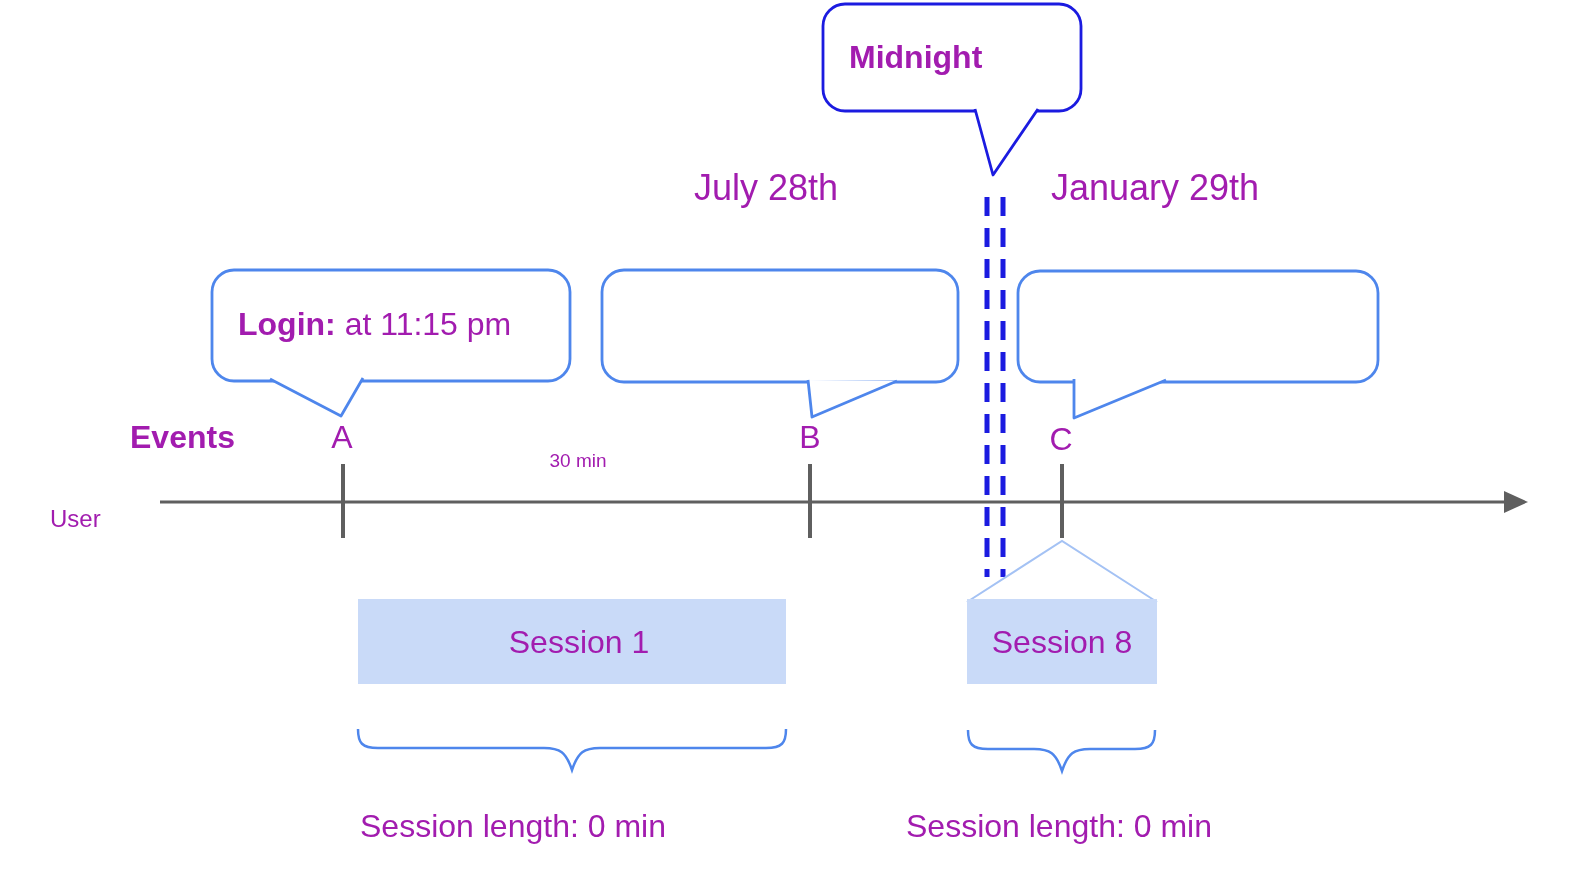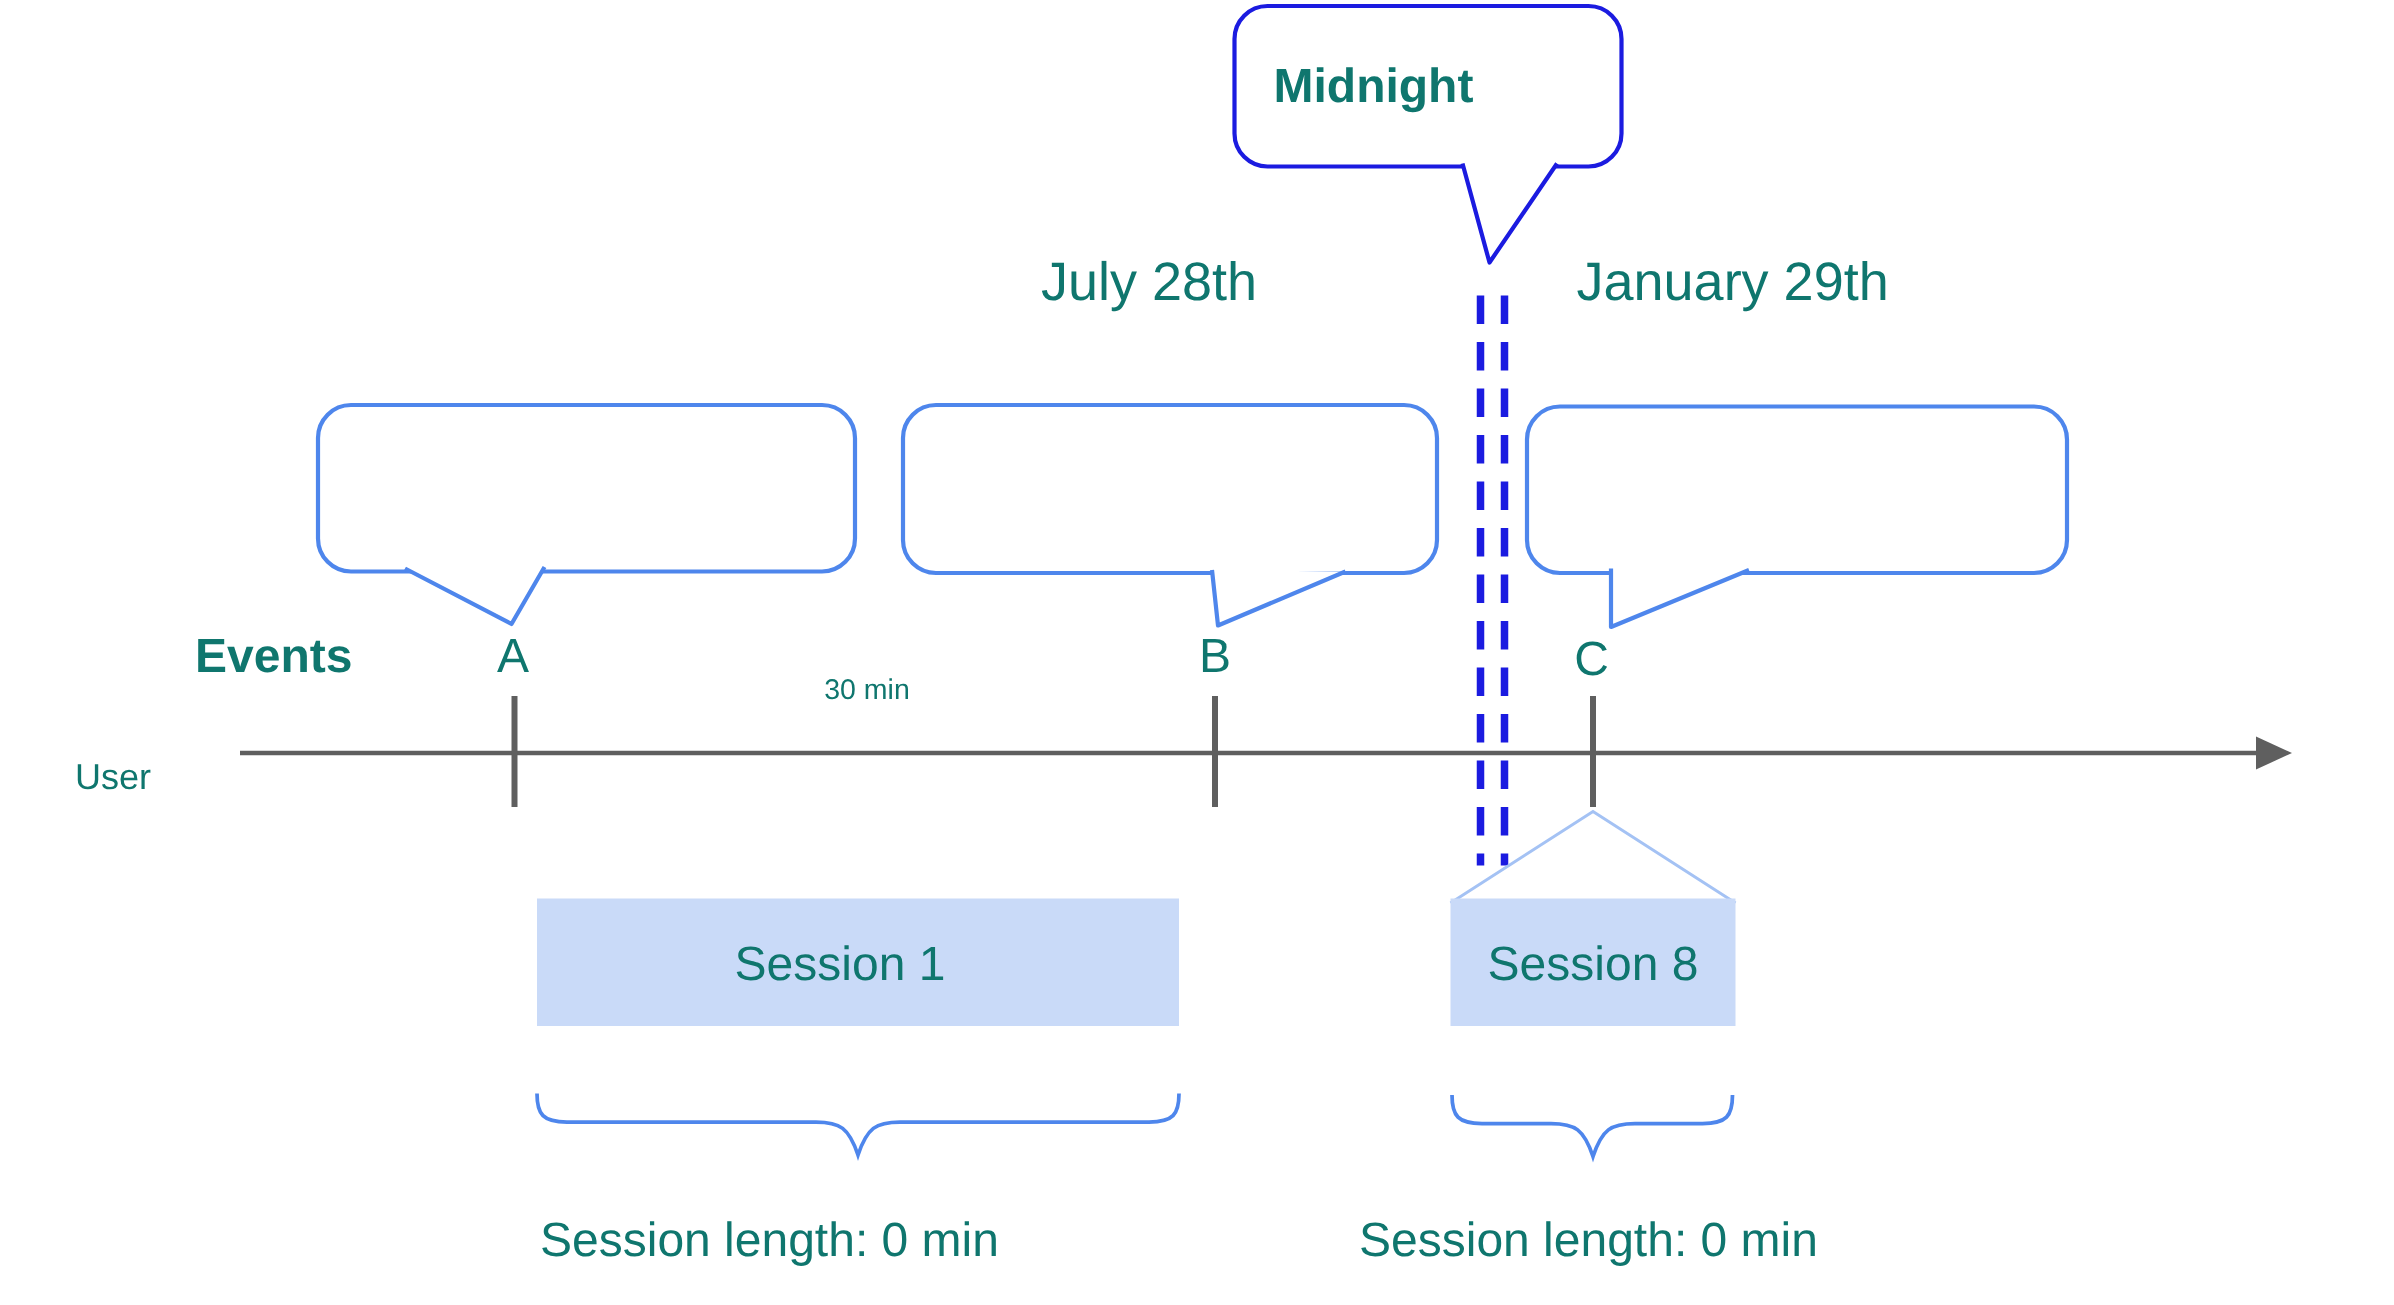--- a/index.html
+++ b/index.html
@@ -1,18 +1,18 @@
 <!DOCTYPE html>
 <html><head>
 <meta charset="utf-8">
 <style>
   html,body { margin:0; padding:0; background:#ffffff; }
   .stage {
     position:relative; width:1596px; height:870px; background:#ffffff;
-    font-family:"Liberation Sans", sans-serif; color:#0f766e; overflow:hidden;
+    font-family:"Liberation Sans", sans-serif; color:#a21caf; overflow:hidden;
   }
   .layer { position:absolute; left:0; top:0; width:1596px; height:870px; }
   .txt { position:absolute; line-height:1; white-space:nowrap; }
   .s25 { font-size:19px; }
   .s32 { font-size:32px; }
   .s35 { font-size:24px;margin-top:20px; }
   .s36 { font-size:36px; }
   .bold { font-weight:bold; }
   .centerx { transform:translateX(-50%); }
 </style>
@@ -52,29 +52,32 @@
     <path d="M270,379 L341,416 L363,378" fill="#ffffff" stroke-width="2.8" stroke-linejoin="round" stroke="#4e86ec"></path>
     <path d="M808,380 L812,417 L897,381" fill="#ffffff" stroke-width="2.8" stroke-linejoin="round" stroke="#4e86ec"></path>
     <path d="M1074,379 L1074,418 L1166,380" fill="#ffffff" stroke-width="2.8" stroke-linejoin="round" stroke="#4e86ec"></path>
   </svg>
 
   <div class="txt s32 bold" style="left:849px; top:41px;">Midnight</div>
 
   <div class="txt s36" style="left:694px; top:170px;">July 28th</div>
   <div class="txt s36" style="left:1051px; top:170px;">January 29th</div>
 
+  <div class="txt s32" style="left:238px; top:308px;">
+    <span class="bold">Login:</span><span> at 11:15 pm</span>
+  </div>
 
   <div class="txt s32" style="left:130px; top:421px;font-weight:bold;">Events</div>
   <div class="txt s32 centerx" style="left:342px; top:421px;">A</div>
   <div class="txt s32 centerx" style="left:810px; top:421px;">B</div>
   <div class="txt s32 centerx" style="left:1061px; top:423px;">C</div>
 
   <div class="txt s25 centerx" style="left:578px; top:451px;">30 min</div>
 
   <div class="txt s35" style="left:50px; top:487px;">User</div>
 
-  <div class="txt s32 centerx" style="left:560px; top:626px;text-align:center;">Session 1</div>
+  <div class="txt s32 centerx" style="left:579px; top:626px;text-align:center;">Session 1</div>
   <div class="txt s32 centerx" style="left:1062px; top:626px;">Session 8</div>
 
   <div class="txt s32" style="left:360px; top:810px;">Session length: 0 min</div>
   <div class="txt s32" style="left:906px; top:810px;">Session length: 0 min</div>
 
 </div>
 
 </body></html>

